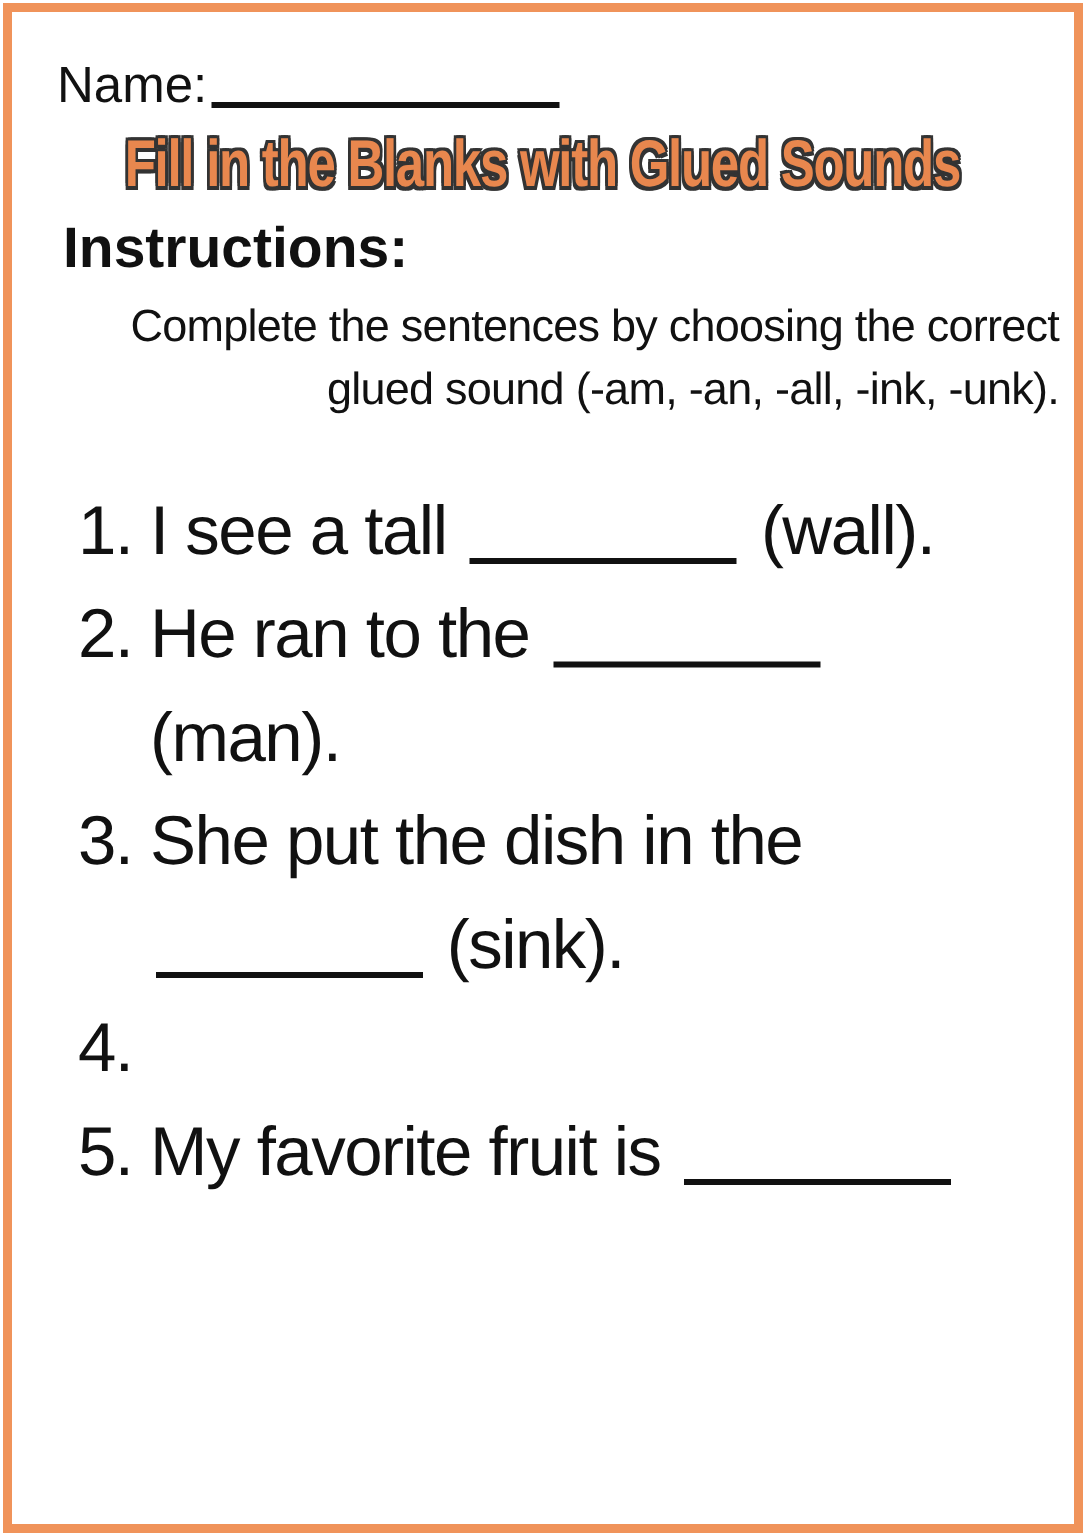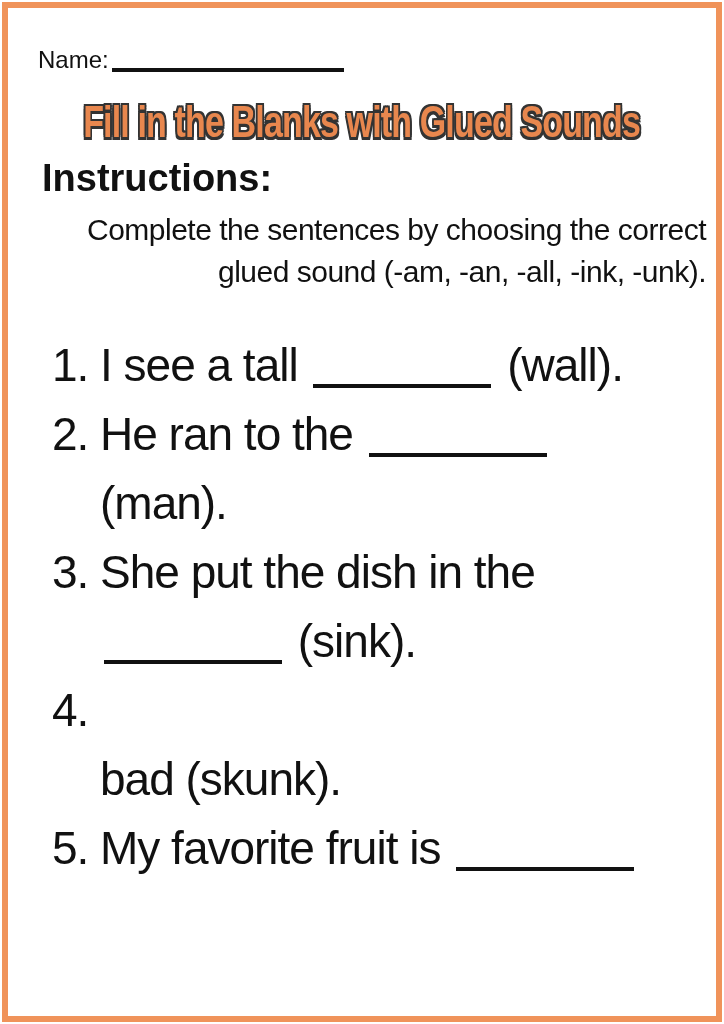--- a/index.html
+++ b/index.html
@@ -21,35 +21,35 @@
     position: absolute;
     left: 2px; top: 2px;
     width: 720px; height: 1020px;
     box-sizing: border-box;
     border: 6px solid var(--border);
     background: #ffffff;
     overflow: hidden;
   }
   .name-row {
     padding: 26px 0 0 30px;
-    font-size: 24px;
+    font-size: 34px;
     line-height: 1.2;
     white-space: nowrap;
   }
   .name-line {
     display: inline-block;
     width: 232px;
     height: 30px;
     margin-left: 3px;
     border-bottom: 4px solid var(--text);
     position: relative;
     top: 4px;
   }
   .title-wrap {
-    margin-top: 23px;
+    margin-top: 8px;
     text-align: center;
   }
   .title {
     margin: 0;
     display: inline-block;
     font-size: 40px;
     font-weight: bold;
     letter-spacing: -1px;
     line-height: 1.2;
     color: var(--title_fill);
@@ -144,21 +144,20 @@
       <span class="content">
         <span class="line"><span>She put the dish in the</span></span><br>
         <span class="line"><span class="blank"></span> <span>(sink).</span></span>
       </span>
     </li>
 
     <li class="item">
       <span class="num">4.</span>
       <span class="content">
         <br>
-        <span>bad (skunk).</span>
       </span>
     </li>
 
     <li class="item">
       <span class="num">5.</span>
       <span class="content">
         <span class="line"><span>My favorite fruit is</span> <span class="blank"></span></span><br>
       </span>
     </li>
 

